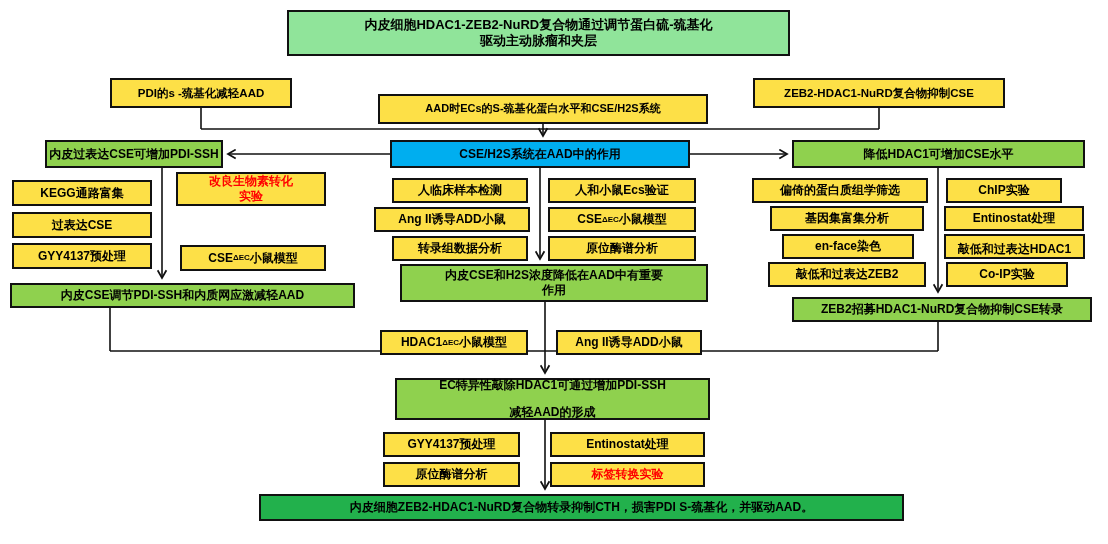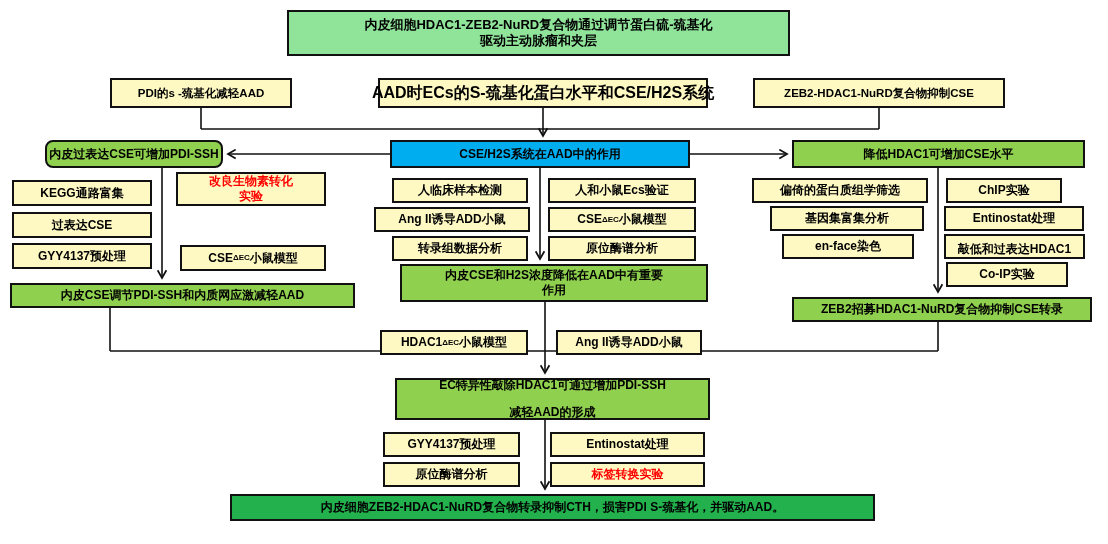--- a/index.html
+++ b/index.html
@@ -6,27 +6,27 @@
   #canvas{
     position:relative;width:1108px;height:544px;background:#ffffff;overflow:hidden;
     font-family:"Liberation Sans","DejaVu Sans",sans-serif;font-weight:bold;color:#000;
   }
   .box{
     position:absolute;display:flex;align-items:center;justify-content:center;
     text-align:center;box-sizing:border-box;border:2px solid #111;
     font-size:12px;line-height:1.25;white-space:nowrap;z-index:2;
   }
   .multi{white-space:normal;flex-direction:column;}
-  .wbox{background:#fef9c3;}
+  .wbox{background:#fde047;}
   .tbox{background:var(--title-green);}
   .gbox{background:var(--accent-green);}
   .bbox{background:var(--blue);}
-  .dbox{background:var(--deep-green);}
+  .dbox{background:var(--deep-green);margin-left:29px;}
   .red-text{color:var(--red-text);}
-  .fs11{font-size:16px;}
+  .fs11{font-size:11px;margin-top:16px;}
   .fs115{font-size:11.5px;}
   .fs13{font-size:13px;}
   sup{font-size:8px;font-weight:bold;}
   #wires{position:absolute;left:0;top:0;z-index:1;}
 </style>
 </head>
 <body>
 
 <div id="canvas">
 
@@ -62,21 +62,21 @@
   <div class="box wbox fs115" style="left:110px;top:78px;width:182px;height:30px;">
     <span>PDI的s -巯基化减轻AAD</span>
   </div>
   <div class="box wbox fs11" style="left:378px;top:78px;width:330px;height:30px;">
     <span>AAD时ECs的S-巯基化蛋白水平和CSE/H2S系统</span>
   </div>
   <div class="box wbox fs115" style="left:753px;top:78px;width:252px;height:30px;">
     <span>ZEB2-HDAC1-NuRD复合物抑制CSE</span>
   </div>
 
-  <div class="box gbox" style="left:45px;top:140px;width:178px;height:28px;border-radius:8px;">
+  <div class="box gbox" style="left:45px;top:140px;width:178px;height:28px;">
     <span>内皮过表达CSE可增加PDI-SSH</span>
   </div>
   <div class="box bbox" style="left:390px;top:140px;width:300px;height:28px;">
     <span>CSE/H2S系统在AAD中的作用</span>
   </div>
   <div class="box gbox" style="left:792px;top:140px;width:293px;height:28px;">
     <span>降低HDAC1可增加CSE水平</span>
   </div>
 
   <div class="box wbox" style="left:12px;top:180px;width:140px;height:26px;">
@@ -132,20 +132,23 @@
 
   <div class="box wbox" style="left:752px;top:178px;width:176px;height:25px;">
     <span>偏倚的蛋白质组学筛选</span>
   </div>
   <div class="box wbox" style="left:770px;top:206px;width:154px;height:25px;">
     <span>基因集富集分析</span>
   </div>
   <div class="box wbox" style="left:782px;top:234px;width:132px;height:25px;">
     <span>en-face染色</span>
   </div>
+  <div class="box wbox" style="left:768px;top:262px;width:158px;height:25px;">
+    <span>敲低和过表达ZEB2</span>
+  </div>
 
   <div class="box wbox" style="left:946px;top:178px;width:116px;height:25px;">
     <span>ChIP实验</span>
   </div>
   <div class="box wbox" style="left:944px;top:206px;width:140px;height:25px;">
     <span>Entinostat处理</span>
   </div>
   <div class="box wbox" style="left:944px;top:234px;width:141px;height:25px;align-items:flex-end;">
     <span>敲低和过表达HDAC1</span>
   </div>

